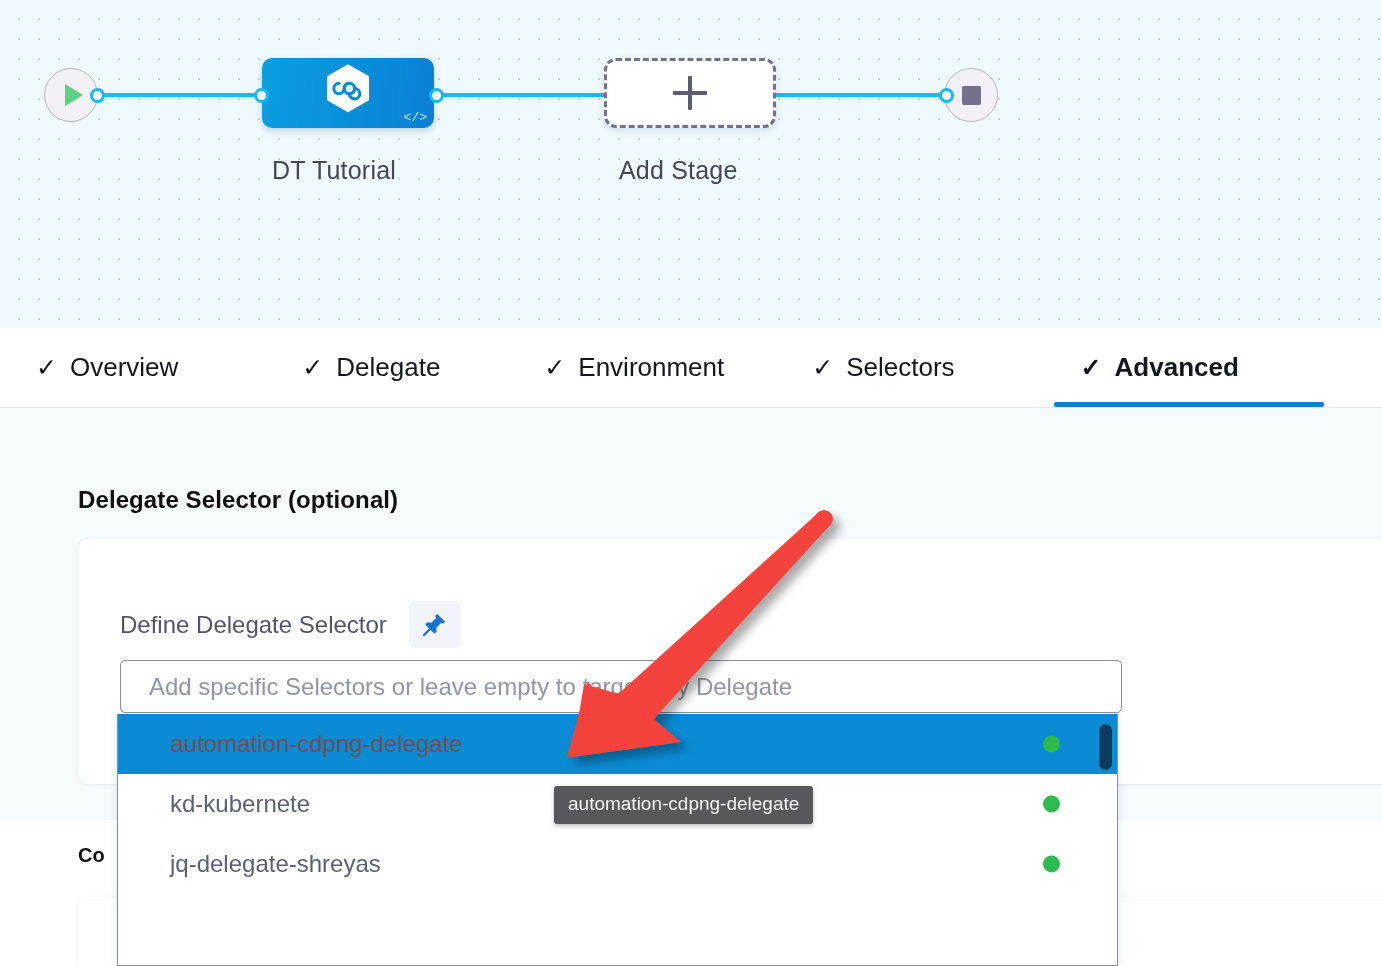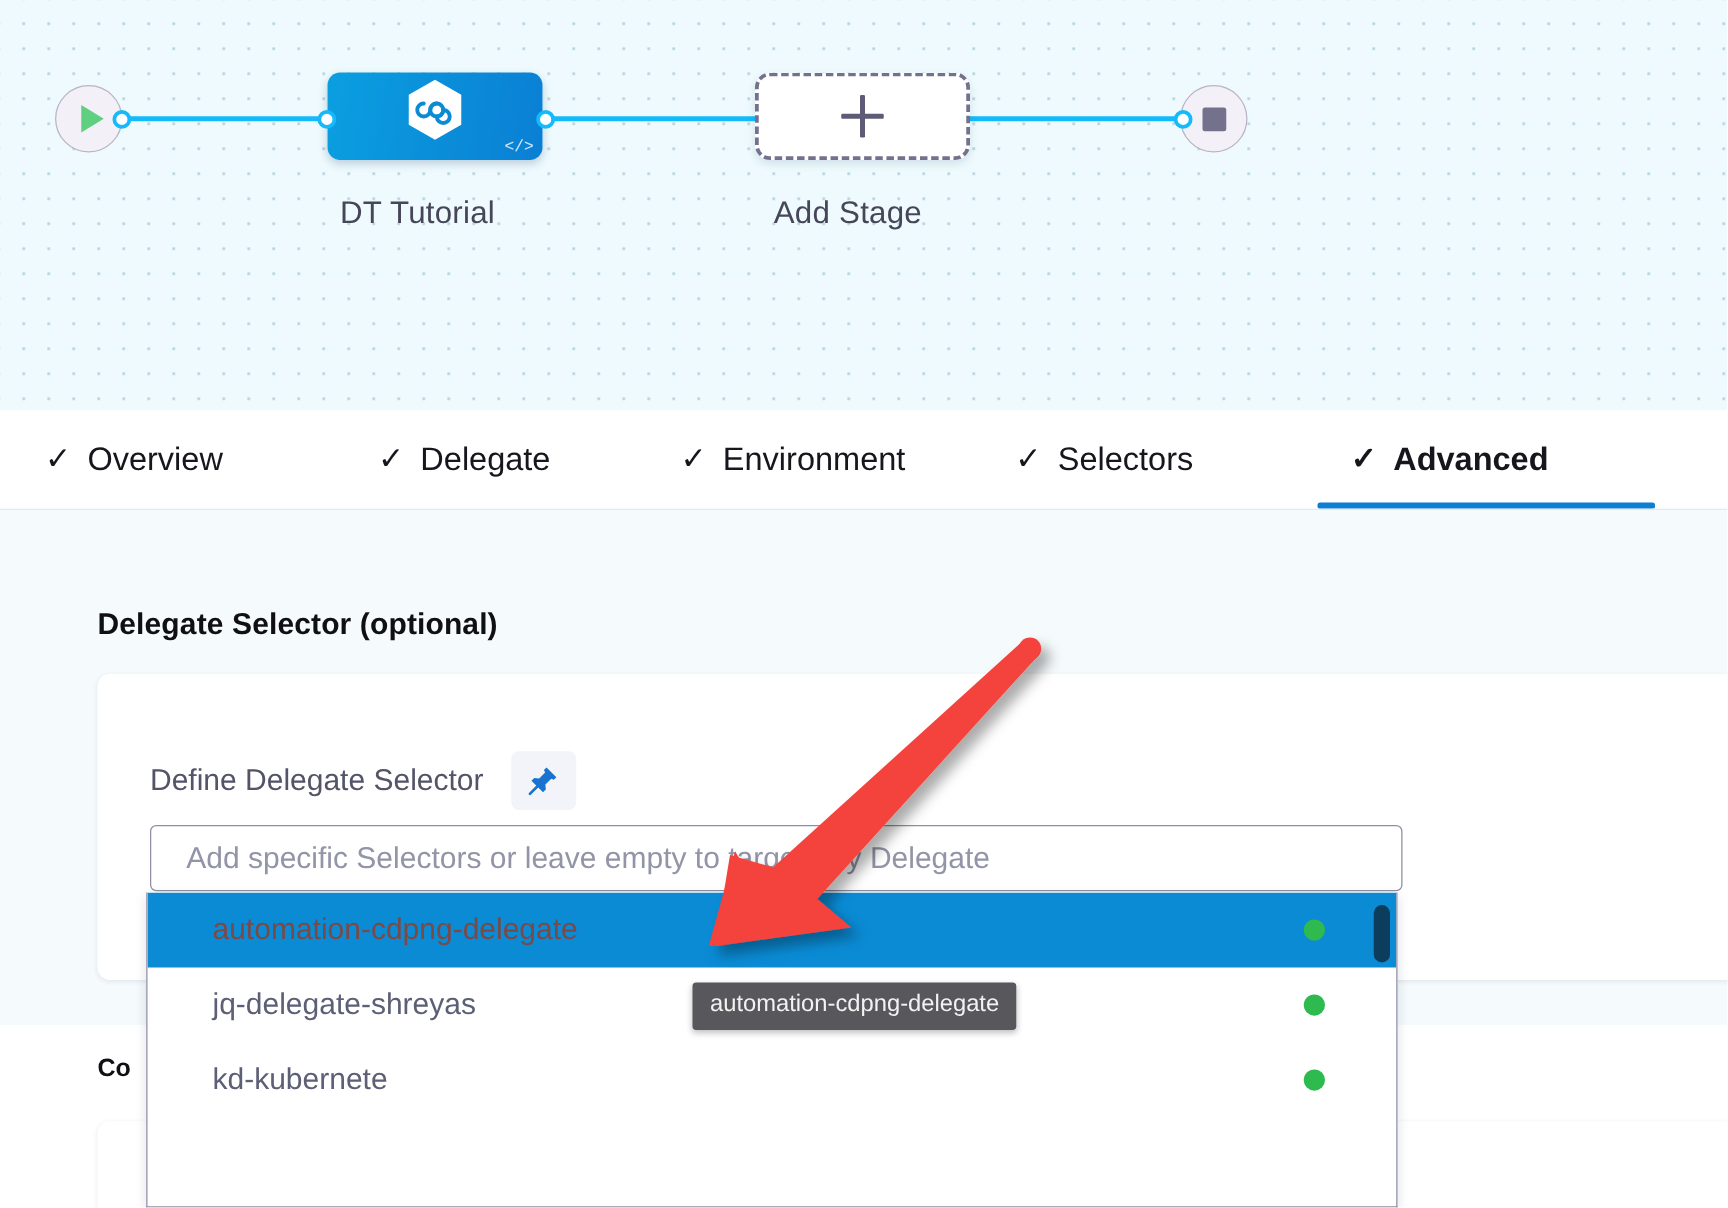--- a/index.html
+++ b/index.html
@@ -275,25 +275,25 @@
 
     <div class="card card-lower"></div>
   </div>
 
   <div class="dropdown">
     <div class="dd-item selected">
       <span>automation-cdpng-delegate</span>
       <span class="dd-dot"></span>
     </div>
     <div class="dd-item">
+      <span>kd-kubernete</span>
+      <span class="dd-dot"></span>
+    </div>
+    <div class="dd-item">
       <span>jq-delegate-shreyas</span>
-      <span class="dd-dot"></span>
-    </div>
-    <div class="dd-item">
-      <span>kd-kubernete</span>
       <span class="dd-dot"></span>
     </div>
     <div class="dd-scroll-track">
       <div class="dd-scroll-thumb"></div>
     </div>
   </div>
 
   <div class="tooltip">automation-cdpng-delegate</div>
 
   <div class="arrow-layer">

